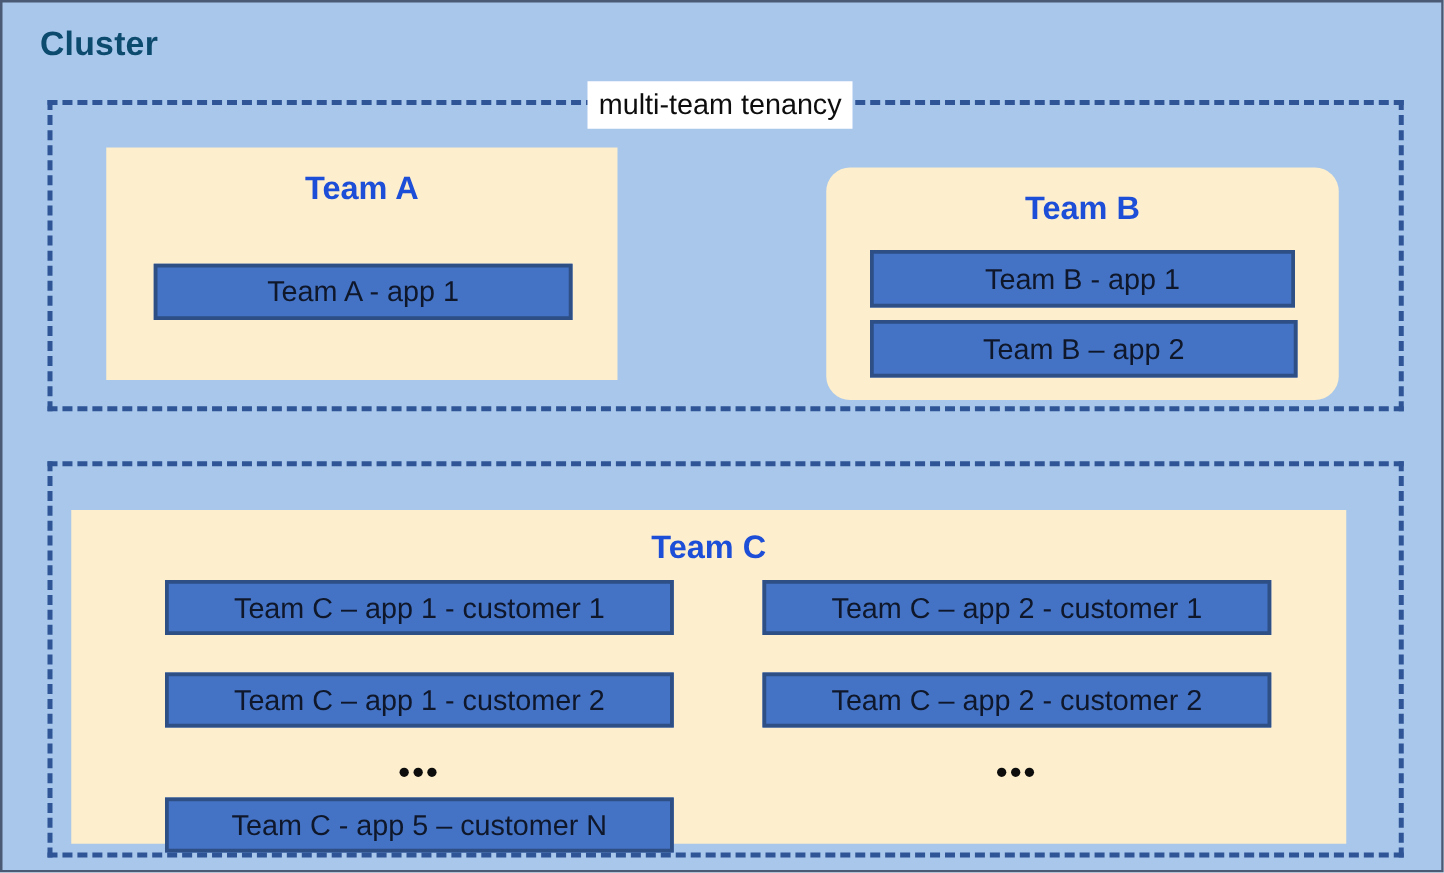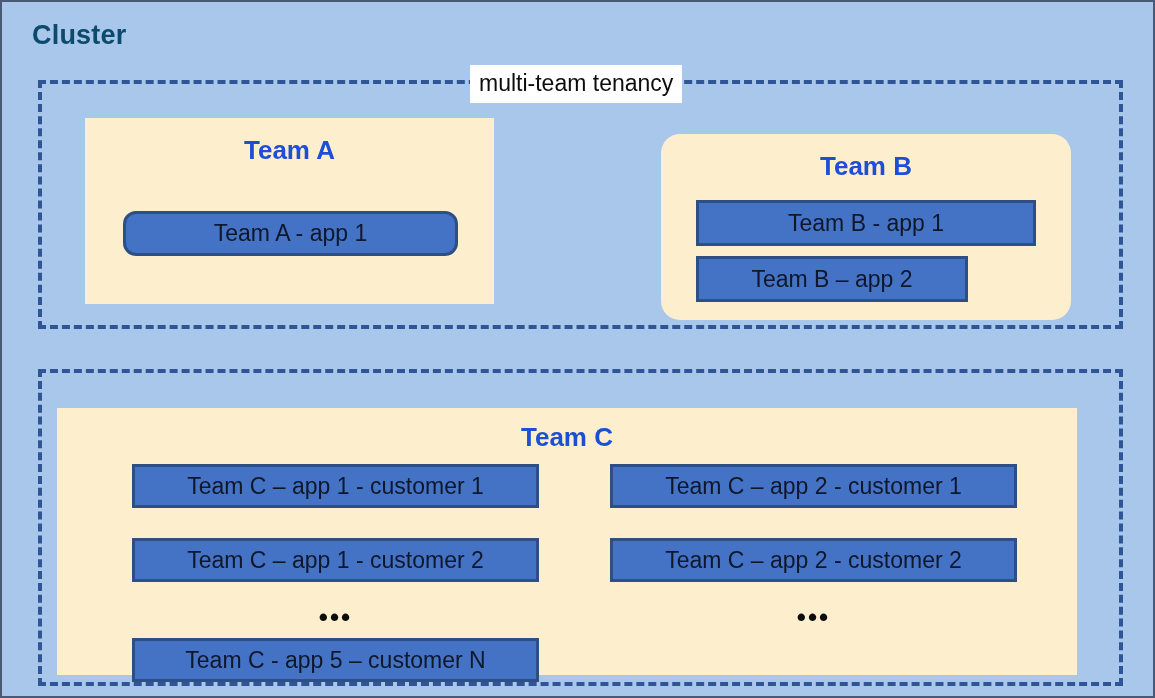--- a/index.html
+++ b/index.html
@@ -116,33 +116,32 @@
     justify-content: center;
     text-align: center;
     white-space: nowrap;
   }
   
   #app-a1 {
     left: 38px;
     top: 93px;
     width: 335px;
     height: 45px;
-    border-radius: 13px;
   }
   
   #app-b1 {
     left: 35px;
     top: 66px;
     width: 340px;
     height: 46px;
   }
   #app-b2 {
     left: 35px;
     top: 122px;
-    width: 272px;
+    width: 342px;
     height: 46px;
   }
   
   .c-col {
     position: absolute;
     top: 56px;
     width: 407px;
   }
   #c-col-1 { left: 75px; }
   #c-col-2 { left: 553px; }

